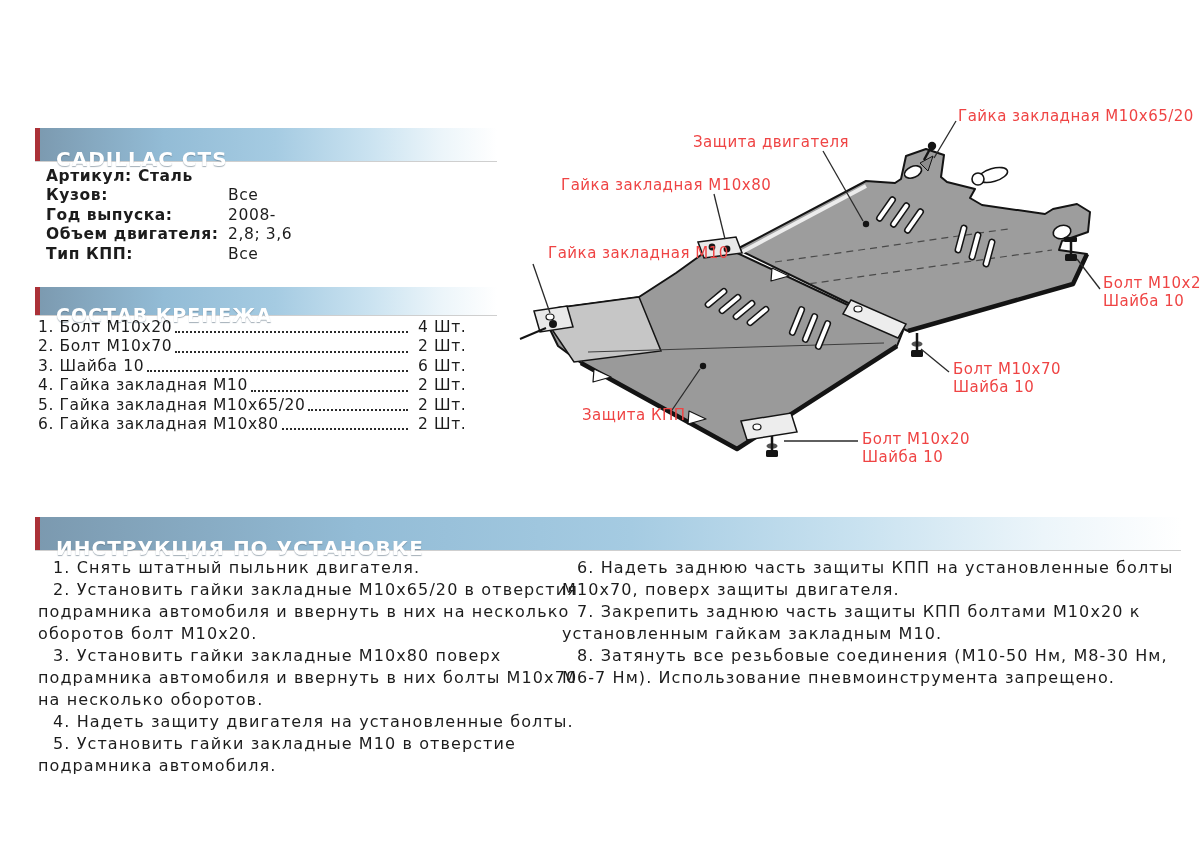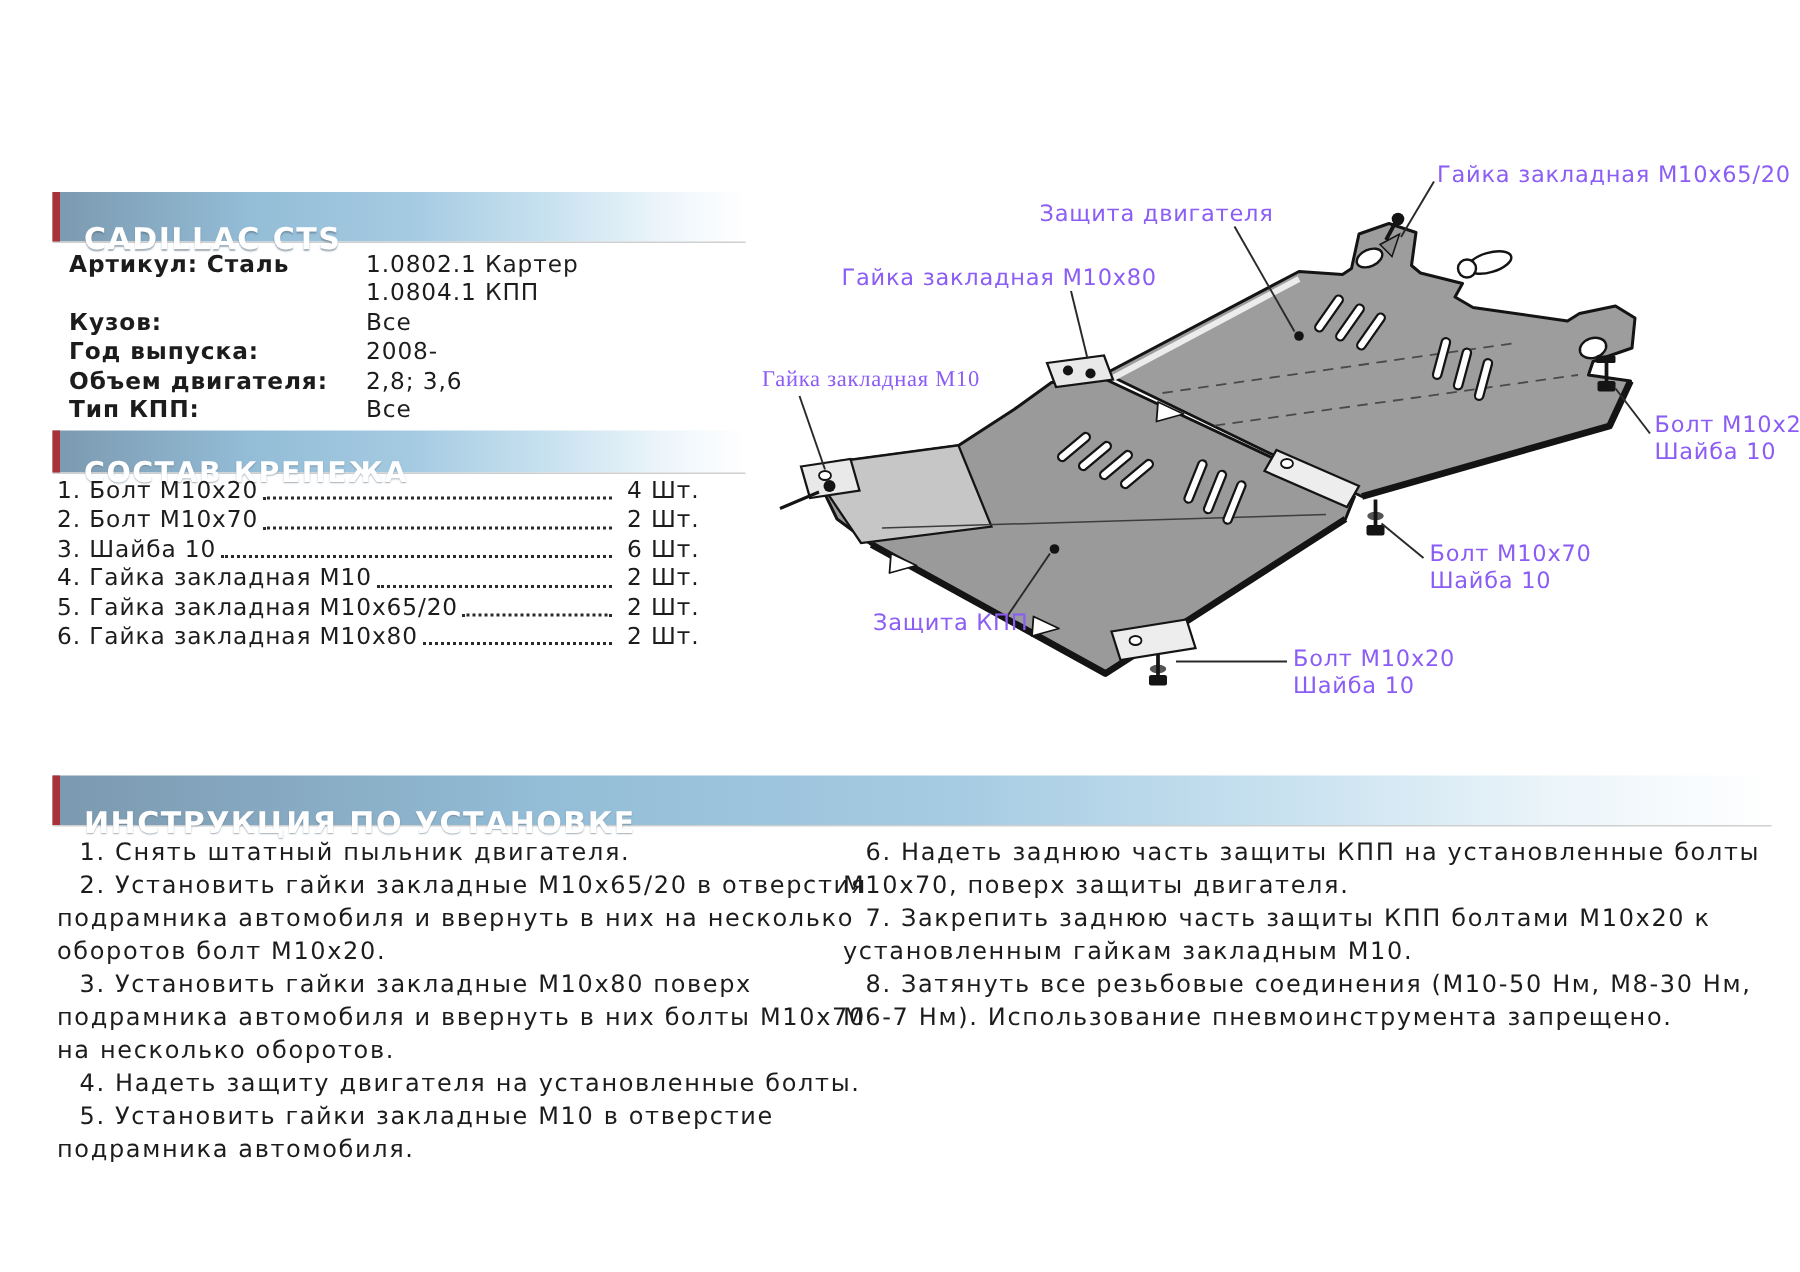--- a/index.html
+++ b/index.html
@@ -21,66 +21,62 @@
        border-bottom:1px solid #cfcfcf;}
   .bar .redstripe{position:absolute;left:0;top:0;width:5px;height:100%;background:var(--accent-red);}
   .bar .bartext{margin-left:21px;color:#ffffff;font-weight:bold;font-size:20px;letter-spacing:1px;
        text-shadow:0 1px 1px rgba(90,110,125,.55);white-space:nowrap;margin-top:28px;}
   .bar-product{left:35px;top:128px;width:462px;height:34px;}
   .bar-hardware{left:35px;top:287px;width:462px;height:29px;}
   .bar-instructions{left:35px;top:517px;width:1146px;height:34px;}
 
   
   .spec-table{position:absolute;left:46px;top:167px;width:440px;font-size:15.5px;letter-spacing:.6px;}
-  .spec-row{display:flex;line-height:19.4px;gap:16px;}
+  .spec-row{display:flex;line-height:19.4px;}
   .spec-label{width:182px;font-weight:bold;flex:none;}
   .spec-value{white-space:nowrap;}
 
   
   .hw-list{position:absolute;left:38px;top:318px;width:432px;font-size:15.5px;letter-spacing:.6px;}
   .hw-row{display:flex;line-height:19.4px;}
   .hw-name{white-space:nowrap;flex:none;}
   .hw-dots{flex:1;border-bottom:2px dotted #2b2b2b;margin:0 10px 4px 3px;min-width:12px;}
   .hw-qty{width:52px;flex:none;white-space:nowrap;}
 
   
   .instr-col{position:absolute;top:557px;font-size:16px;line-height:22px;letter-spacing:1.1px;}
   .instr-col.left{left:38px;width:542px;}
   .instr-col.right{left:562px;width:618px;}
   .instr-col p{text-indent:15px;margin:0;}
 
   
   .diagram-svg{position:absolute;left:500px;top:85px;width:700px;height:400px;}
-  .dlabel{position:absolute;font-size:15px;letter-spacing:.5px;color:#8b5cf6;line-height:18px;white-space:nowrap;}
+  .dlabel{position:absolute;font-size:15px;letter-spacing:.5px;color:#ef4444;line-height:18px;white-space:nowrap;}
   .dl-nut65{left:958px;top:107px;}
   .dl-engine{left:693px;top:133px;}
   .dl-nut80{left:561px;top:176px;}
-  .dl-nutm10{left:508px;top:244px;font-family:Liberation Serif, serif;}
+  .dl-nutm10{left:548px;top:244px;}
   .dl-bolt20top{left:1103px;top:274px;}
   .dl-bolt70{left:953px;top:360px;}
   .dl-kpp{left:582px;top:406px;}
   .dl-bolt20bot{left:862px;top:430px;}
 </style>
 </head>
 <body>
 
 <div class="page">
 
   <div class="bar bar-product">
     <span class="redstripe"></span>
     <span class="bartext">CADILLAC CTS</span>
   </div>
 
   <div class="spec-table">
     <div class="spec-row">
       <span class="spec-label">Артикул: Сталь</span>
-      <span class="spec-value">
-        <div>1.0802.1 Картер</div>
-        <div>1.0804.1 КПП</div>
-      </span>
     </div>
     <div class="spec-row">
       <span class="spec-label">Кузов:</span>
       <span class="spec-value">Все</span>
     </div>
     <div class="spec-row">
       <span class="spec-label">Год выпуска:</span>
       <span class="spec-value">2008-</span>
     </div>
     <div class="spec-row">

